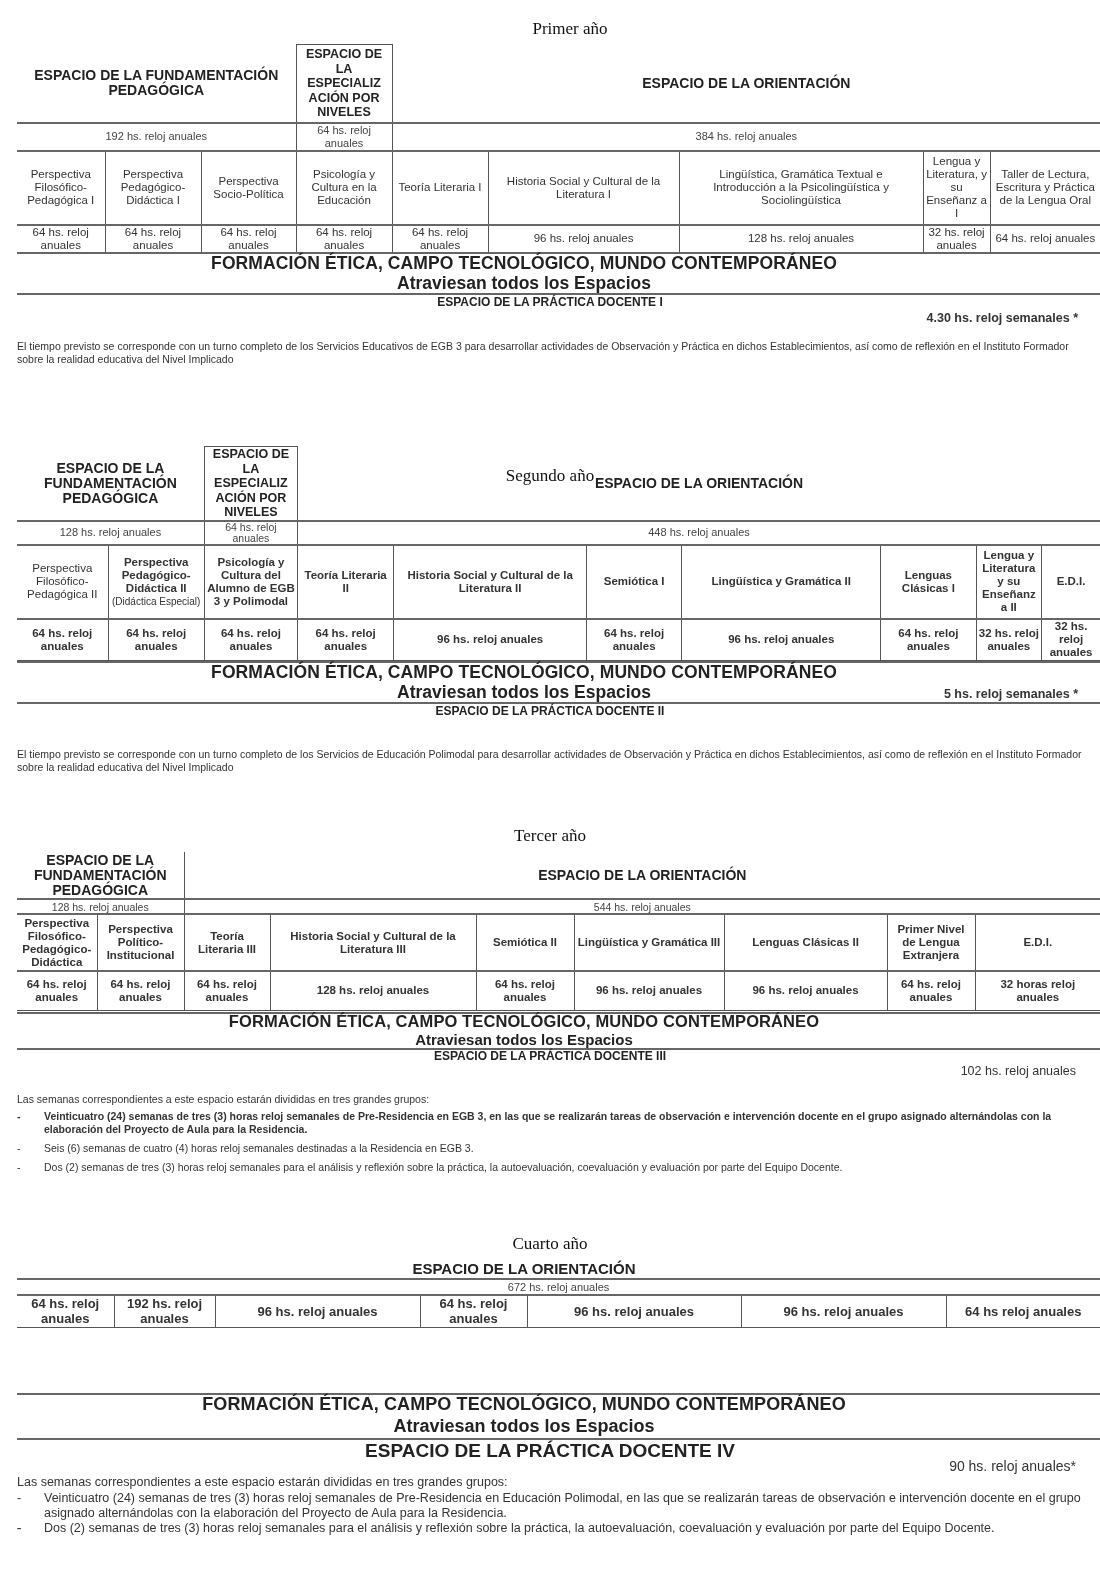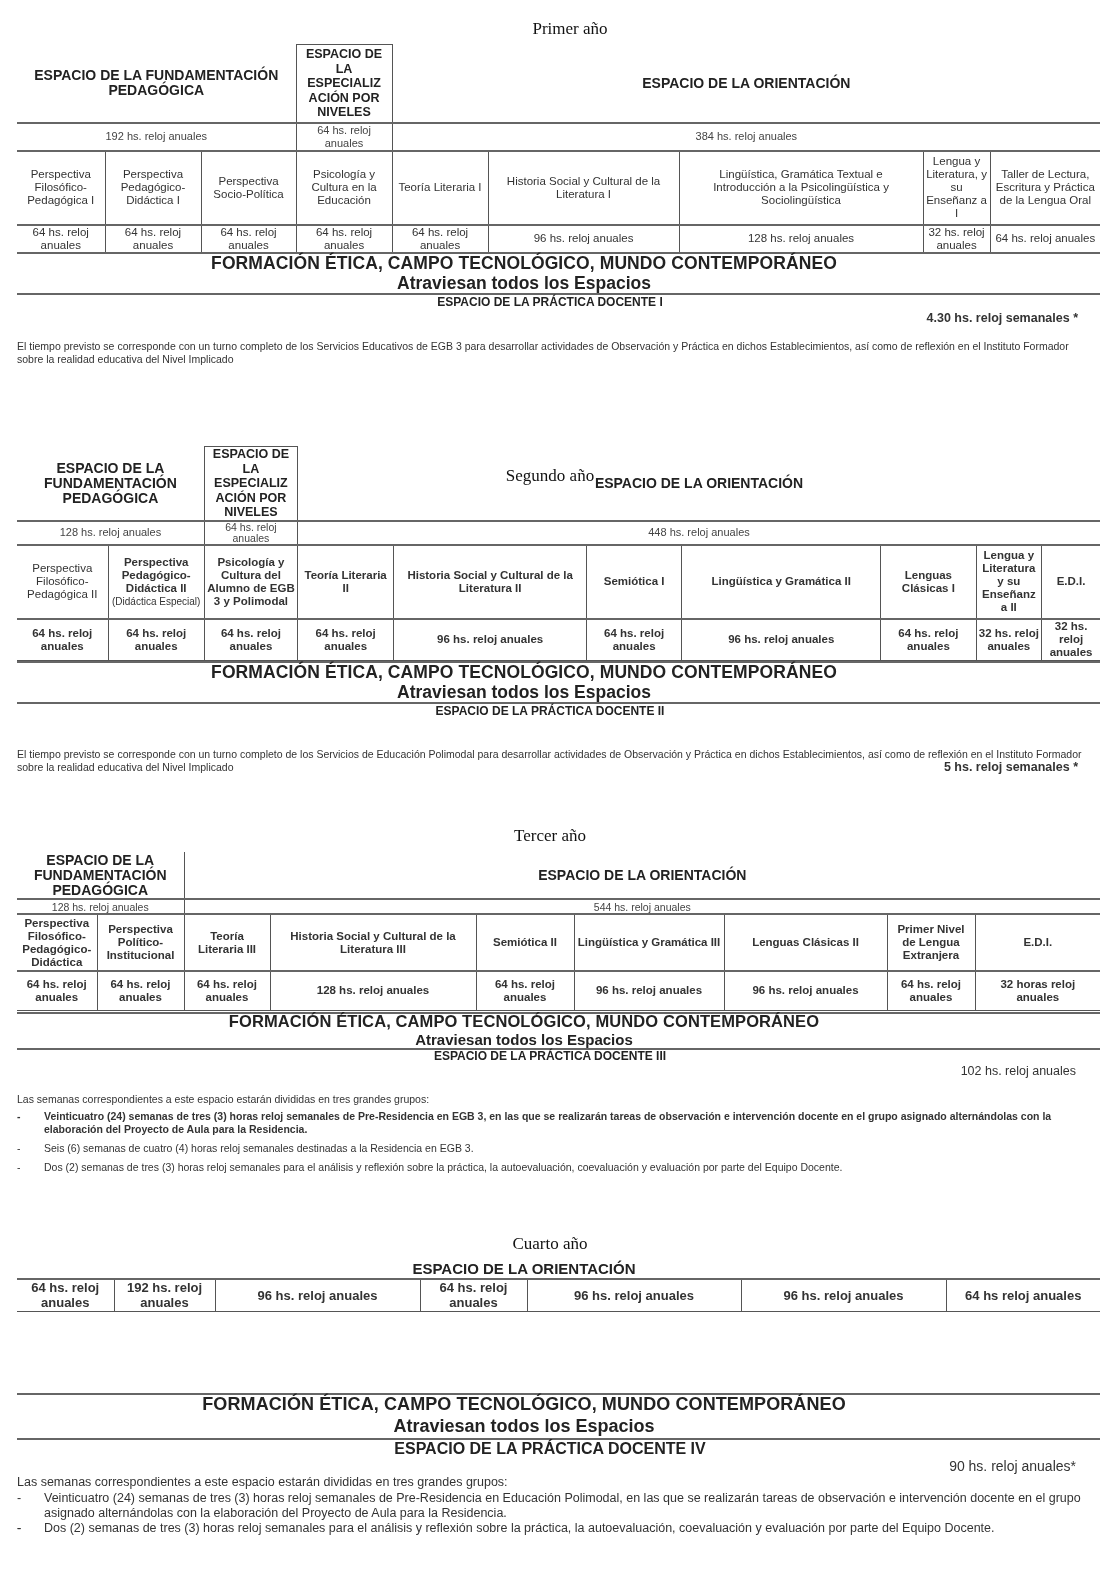--- a/index.html
+++ b/index.html
@@ -140,21 +140,21 @@
     <td class="b">32 hs. reloj anuales</td>
     <td class="b" style="border-right:none;">32 hs. reloj anuales</td>
   </tr>
 </tbody>
   </table>
 <div class="rule" style="top:661px;"></div>
 <div class="cross l1" style="top:662px;">FORMACIÓN ÉTICA, CAMPO TECNOLÓGICO, MUNDO CONTEMPORÁNEO</div>
 <div class="cross l2" style="top:682px;">Atraviesan todos los Espacios</div>
 <div class="rule" style="top:702px;"></div>
 <div class="practica" style="top:704px;">ESPACIO DE LA PRÁCTICA DOCENTE II</div>
-<div class="hours-right b" style="top:760px;">5 hs. reloj semanales *</div>
+<div class="hours-right b" style="top:687px;">5 hs. reloj semanales *</div>
 <div class="para" style="top:748px;">El tiempo previsto se corresponde con un turno completo de los Servicios de Educación Polimodal para desarrollar actividades de Observación y Práctica en dichos Establecimientos, así como de reflexión en el Instituto Formador sobre la realidad educativa del Nivel Implicado</div>
 
 <div class="year-title" style="top:826px;">Tercer año</div>
 
 <table class="grid" style="left:17px; top:852px; width:1083px;">
   <colgroup>
     <col style="width:80px">
       <col style="width:87px">
       <col style="width:86px">
       <col style="width:206px">
@@ -217,35 +217,38 @@
   <colgroup>
     <col style="width:97px">
       <col style="width:101px">
       <col style="width:205px">
       <col style="width:107px">
     <col style="width:214px">
       <col style="width:205px">
       <col style="width:154px">
   </colgroup>
   <tbody>
+      <tr class="thick" style="height:16px;">
+    <td colspan="7" class="sub" style="border-left:none;border-right:none;font-size:11px;line-height:13px;">672 hs. reloj anuales</td>
+  </tr>
   <tr class="thick" style="height:32px;">
     <td class="b" style="border-left:none;font-size:13px;line-height:15px;">64 hs. reloj anuales</td>
     <td class="b" style="font-size:13px;line-height:15px;">192 hs. reloj anuales</td>
     <td class="b" style="font-size:13px;line-height:15px;">96 hs. reloj anuales</td>
     <td class="b" style="font-size:13px;line-height:15px;">64 hs. reloj anuales</td>
     <td class="b" style="font-size:13px;line-height:15px;">96 hs. reloj anuales</td>
     <td class="b" style="font-size:13px;line-height:15px;">96 hs. reloj anuales</td>
     <td class="b" style="border-right:none;font-size:13px;line-height:15px;">64 hs reloj anuales</td>
   </tr>
 </tbody>
   </table>
 <div class="rule" style="top:1393px;"></div>
 <div class="cross l1" style="top:1394px;font-size:18px;">FORMACIÓN ÉTICA, CAMPO TECNOLÓGICO, MUNDO CONTEMPORÁNEO</div>
 <div class="cross l2" style="top:1416px;font-size:18px;">Atraviesan todos los Espacios</div>
 <div class="rule" style="top:1438px;"></div>
-<div class="practica" style="top:1440px;font-size:16px;">ESPACIO DE LA PRÁCTICA DOCENTE IV</div>
+<div class="practica" style="top:1440px;font-size:19px;">ESPACIO DE LA PRÁCTICA DOCENTE IV</div>
 <div class="hours-right" style="top:1458px;font-size:14px;right:24px;">90 hs. reloj anuales*</div>
 <div class="para" style="top:1475px;font-size:12.5px;line-height:15px;">Las semanas correspondientes a este espacio estarán divididas en tres grandes grupos:</div>
 <ul class="bullets b4" style="top:1491px;">
   <li><span class="dash">-</span><span>Veinticuatro (24) semanas de tres (3) horas reloj semanales de Pre-Residencia en Educación Polimodal, en las que se realizarán tareas de observación e intervención docente en el grupo asignado alternándolas con la elaboración del Proyecto de Aula para la Residencia.</span></li>
   <li><span class="dash">-</span></li>
   <li><span class="dash">-</span><span>Dos (2) semanas de tres (3) horas reloj semanales para el análisis y reflexión sobre la práctica, la autoevaluación, coevaluación y evaluación por parte del Equipo Docente.</span></li>
 </ul>
 
 </body></html>

